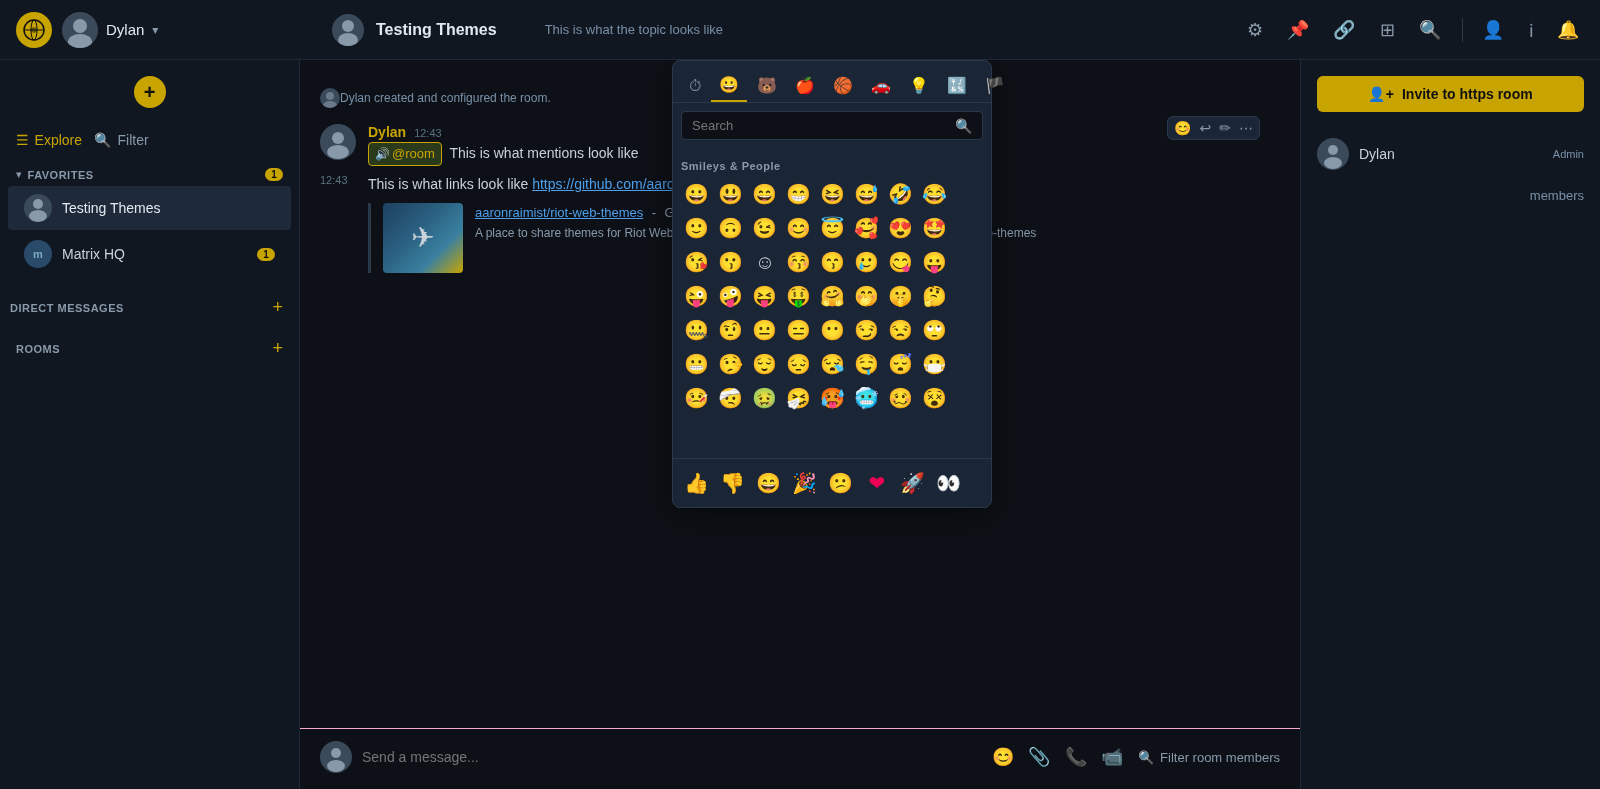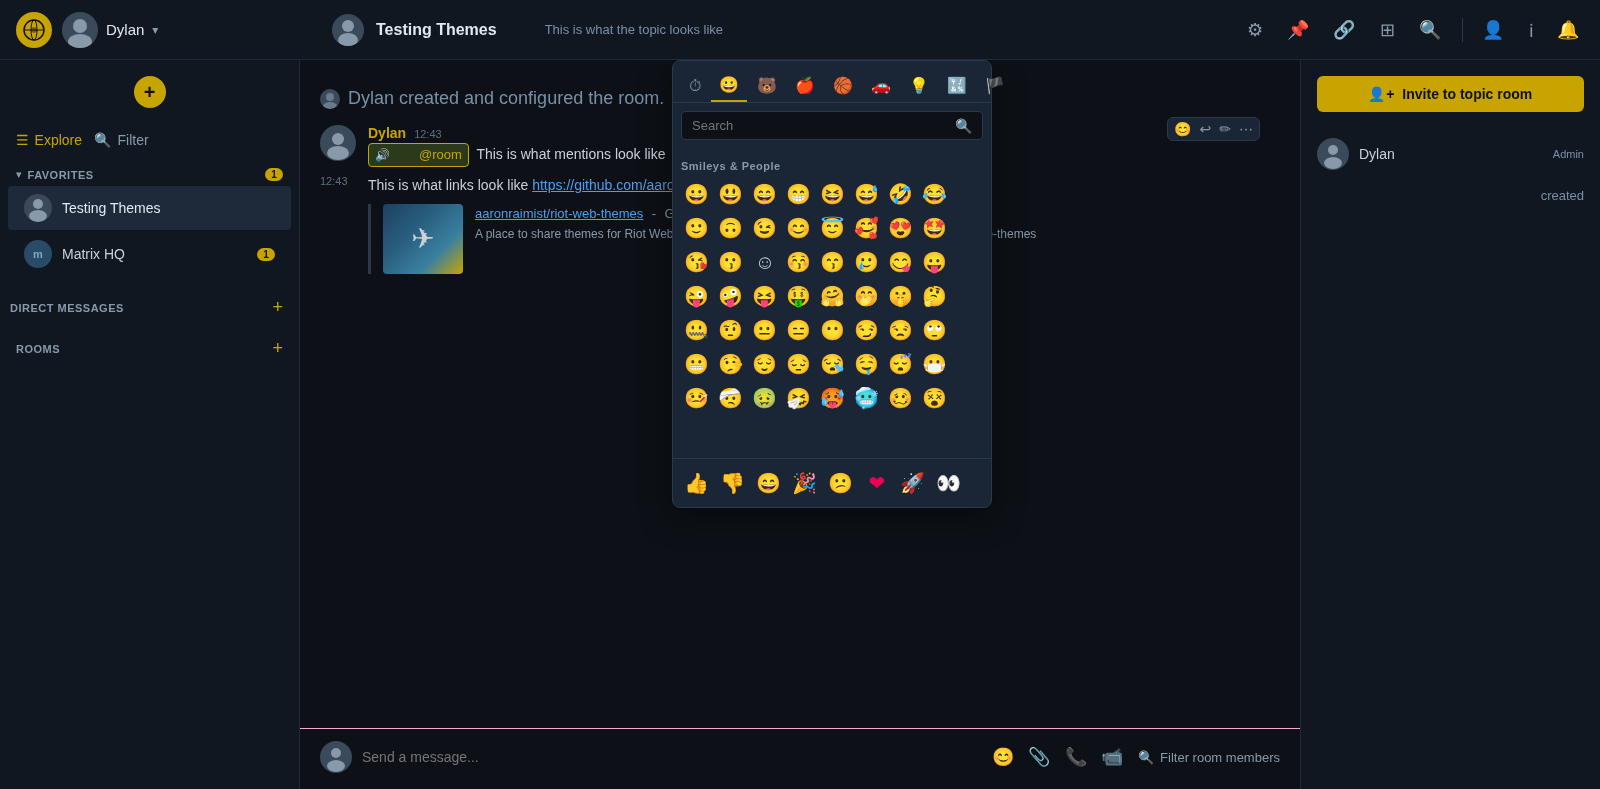--- a/index.html
+++ b/index.html
@@ -207,25 +207,24 @@
 
     .messages-container {
       flex: 1;
       overflow-y: auto;
       padding: 20px 20px 10px;
     }
 
     .system-message {
       text-align: center;
       color: #7890a8;
-      font-size: 18px;
+      font-size: 12px;
       padding: 8px 0 16px;
       display: flex;
       align-items: center;
-      gap: 8px;
     }
     .system-avatar {
       width: 20px; height: 20px;
       border-radius: 50%;
       background: #3a4a5a;
       overflow: hidden;
     }
 
     .message-group {
       display: flex;
@@ -735,21 +734,21 @@
             </svg>
         </div>
         <div class="msg-content">
           <div class="msg-header">
             <span class="msg-author">Dylan</span>
             <span class="msg-time">12:43</span>
           </div>
           <div class="msg-text">
             <span style="display:inline-flex;align-items:center;background:#2a3a1a;border:1px solid #c8a400;border-radius:4px;padding:1px 6px;margin-right:4px;">
               <span style="font-size:12px;margin-right:2px;">🔊</span>
-              <span style="color:#c8a400;font-size:13px;font-weight:500;margin-left:27px;">@room</span>
+              <span style="color:#c8a400;font-size:13px;font-weight:500;">@room</span>
             </span>
             <span>This is what mentions look like</span>
           </div>
         </div>
         <div class="msg-actions" style="top:-8px;">
           <span class="msg-action-btn">😊</span>
           <span class="msg-action-btn">↩</span>
           <span class="msg-action-btn">✏</span>
           <span class="msg-action-btn">⋯</span>
         </div>
@@ -792,30 +791,30 @@
           <span>🔍</span>
           <span>Filter room members</span>
         </div>
       </div>
     </div>
   </div>
 
   <div class="right-panel">
     <button class="invite-btn">
       <span>👤+</span>
-      <span>Invite to topic room</span>
+      <span>Invite to https room</span>
     </button>
 
     <div class="member-item">
       <div class="member-avatar">
         <svg width="32" height="32" viewBox="0 0 32 32">
             <circle cx="16" cy="12" r="5" fill="#8899aa"></circle>
             <ellipse cx="16" cy="25" rx="9" ry="6" fill="#8899aa"></ellipse>
           </svg>
       </div>
       <span class="member-name">Dylan</span>
       <span class="member-role">Admin</span>
     </div>
 
-    <div class="expand-btn">created</div>
+    <div class="expand-btn">members</div>
   </div>
 
 </div>
 
 </body></html>

